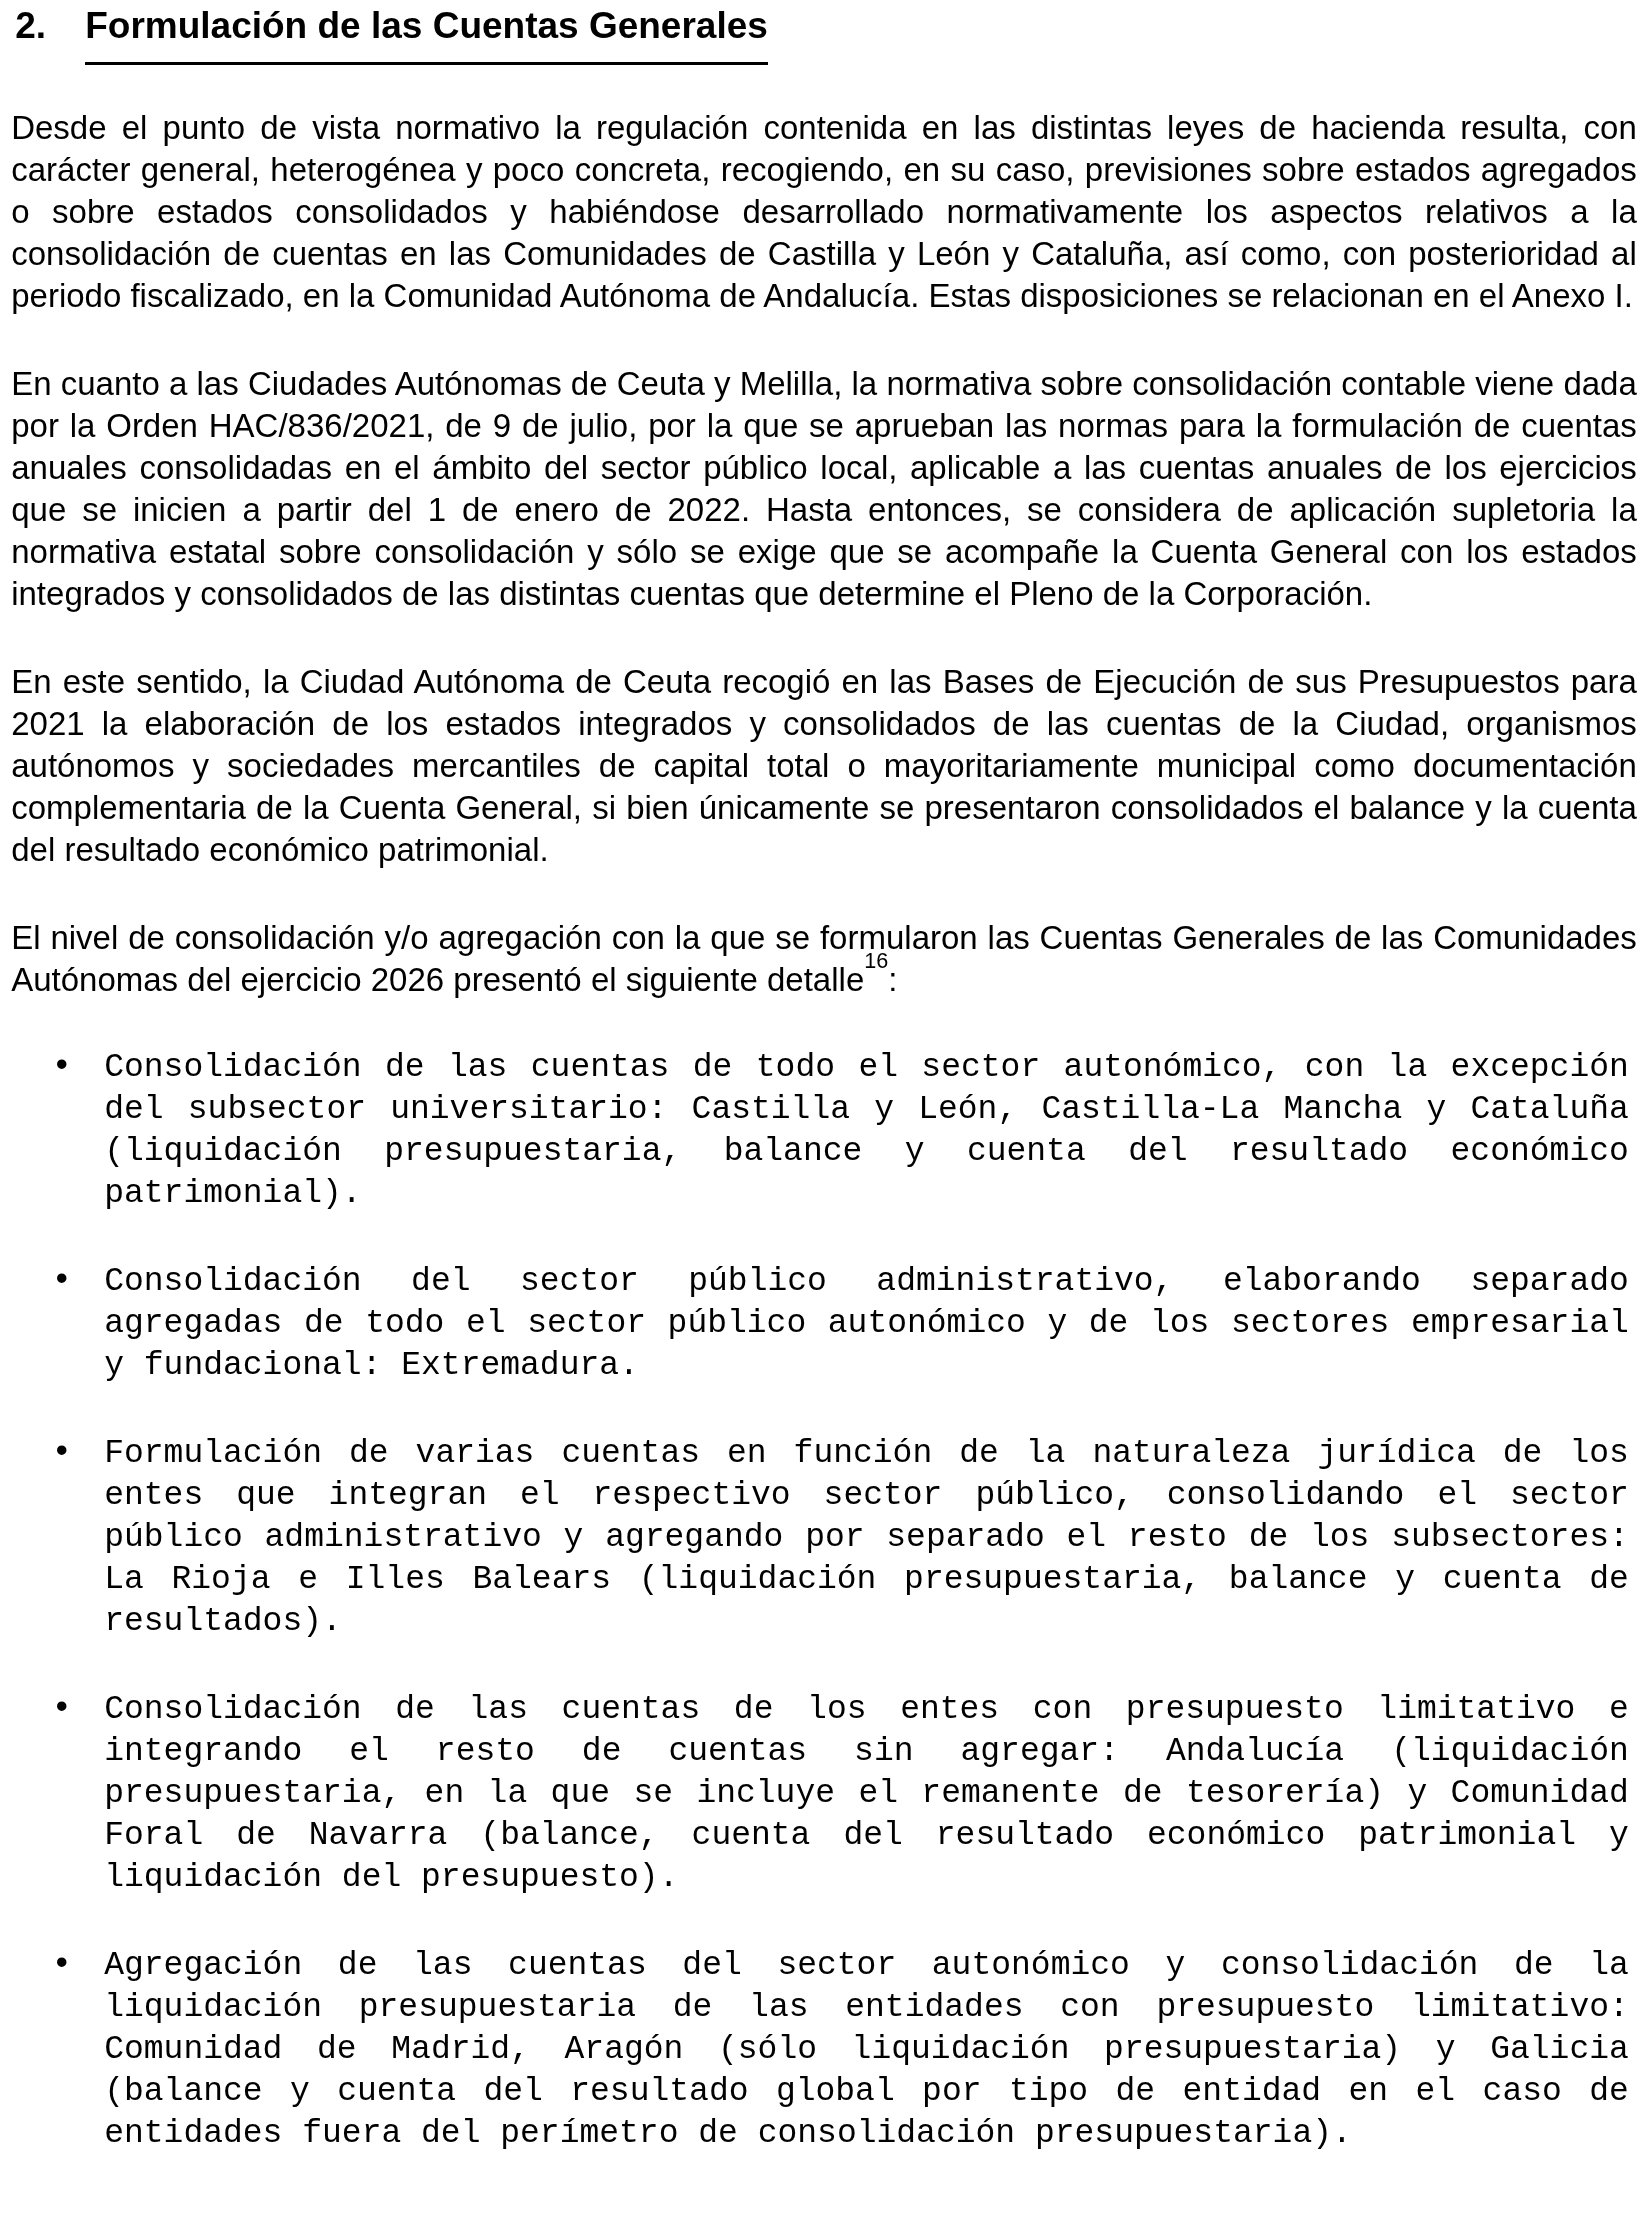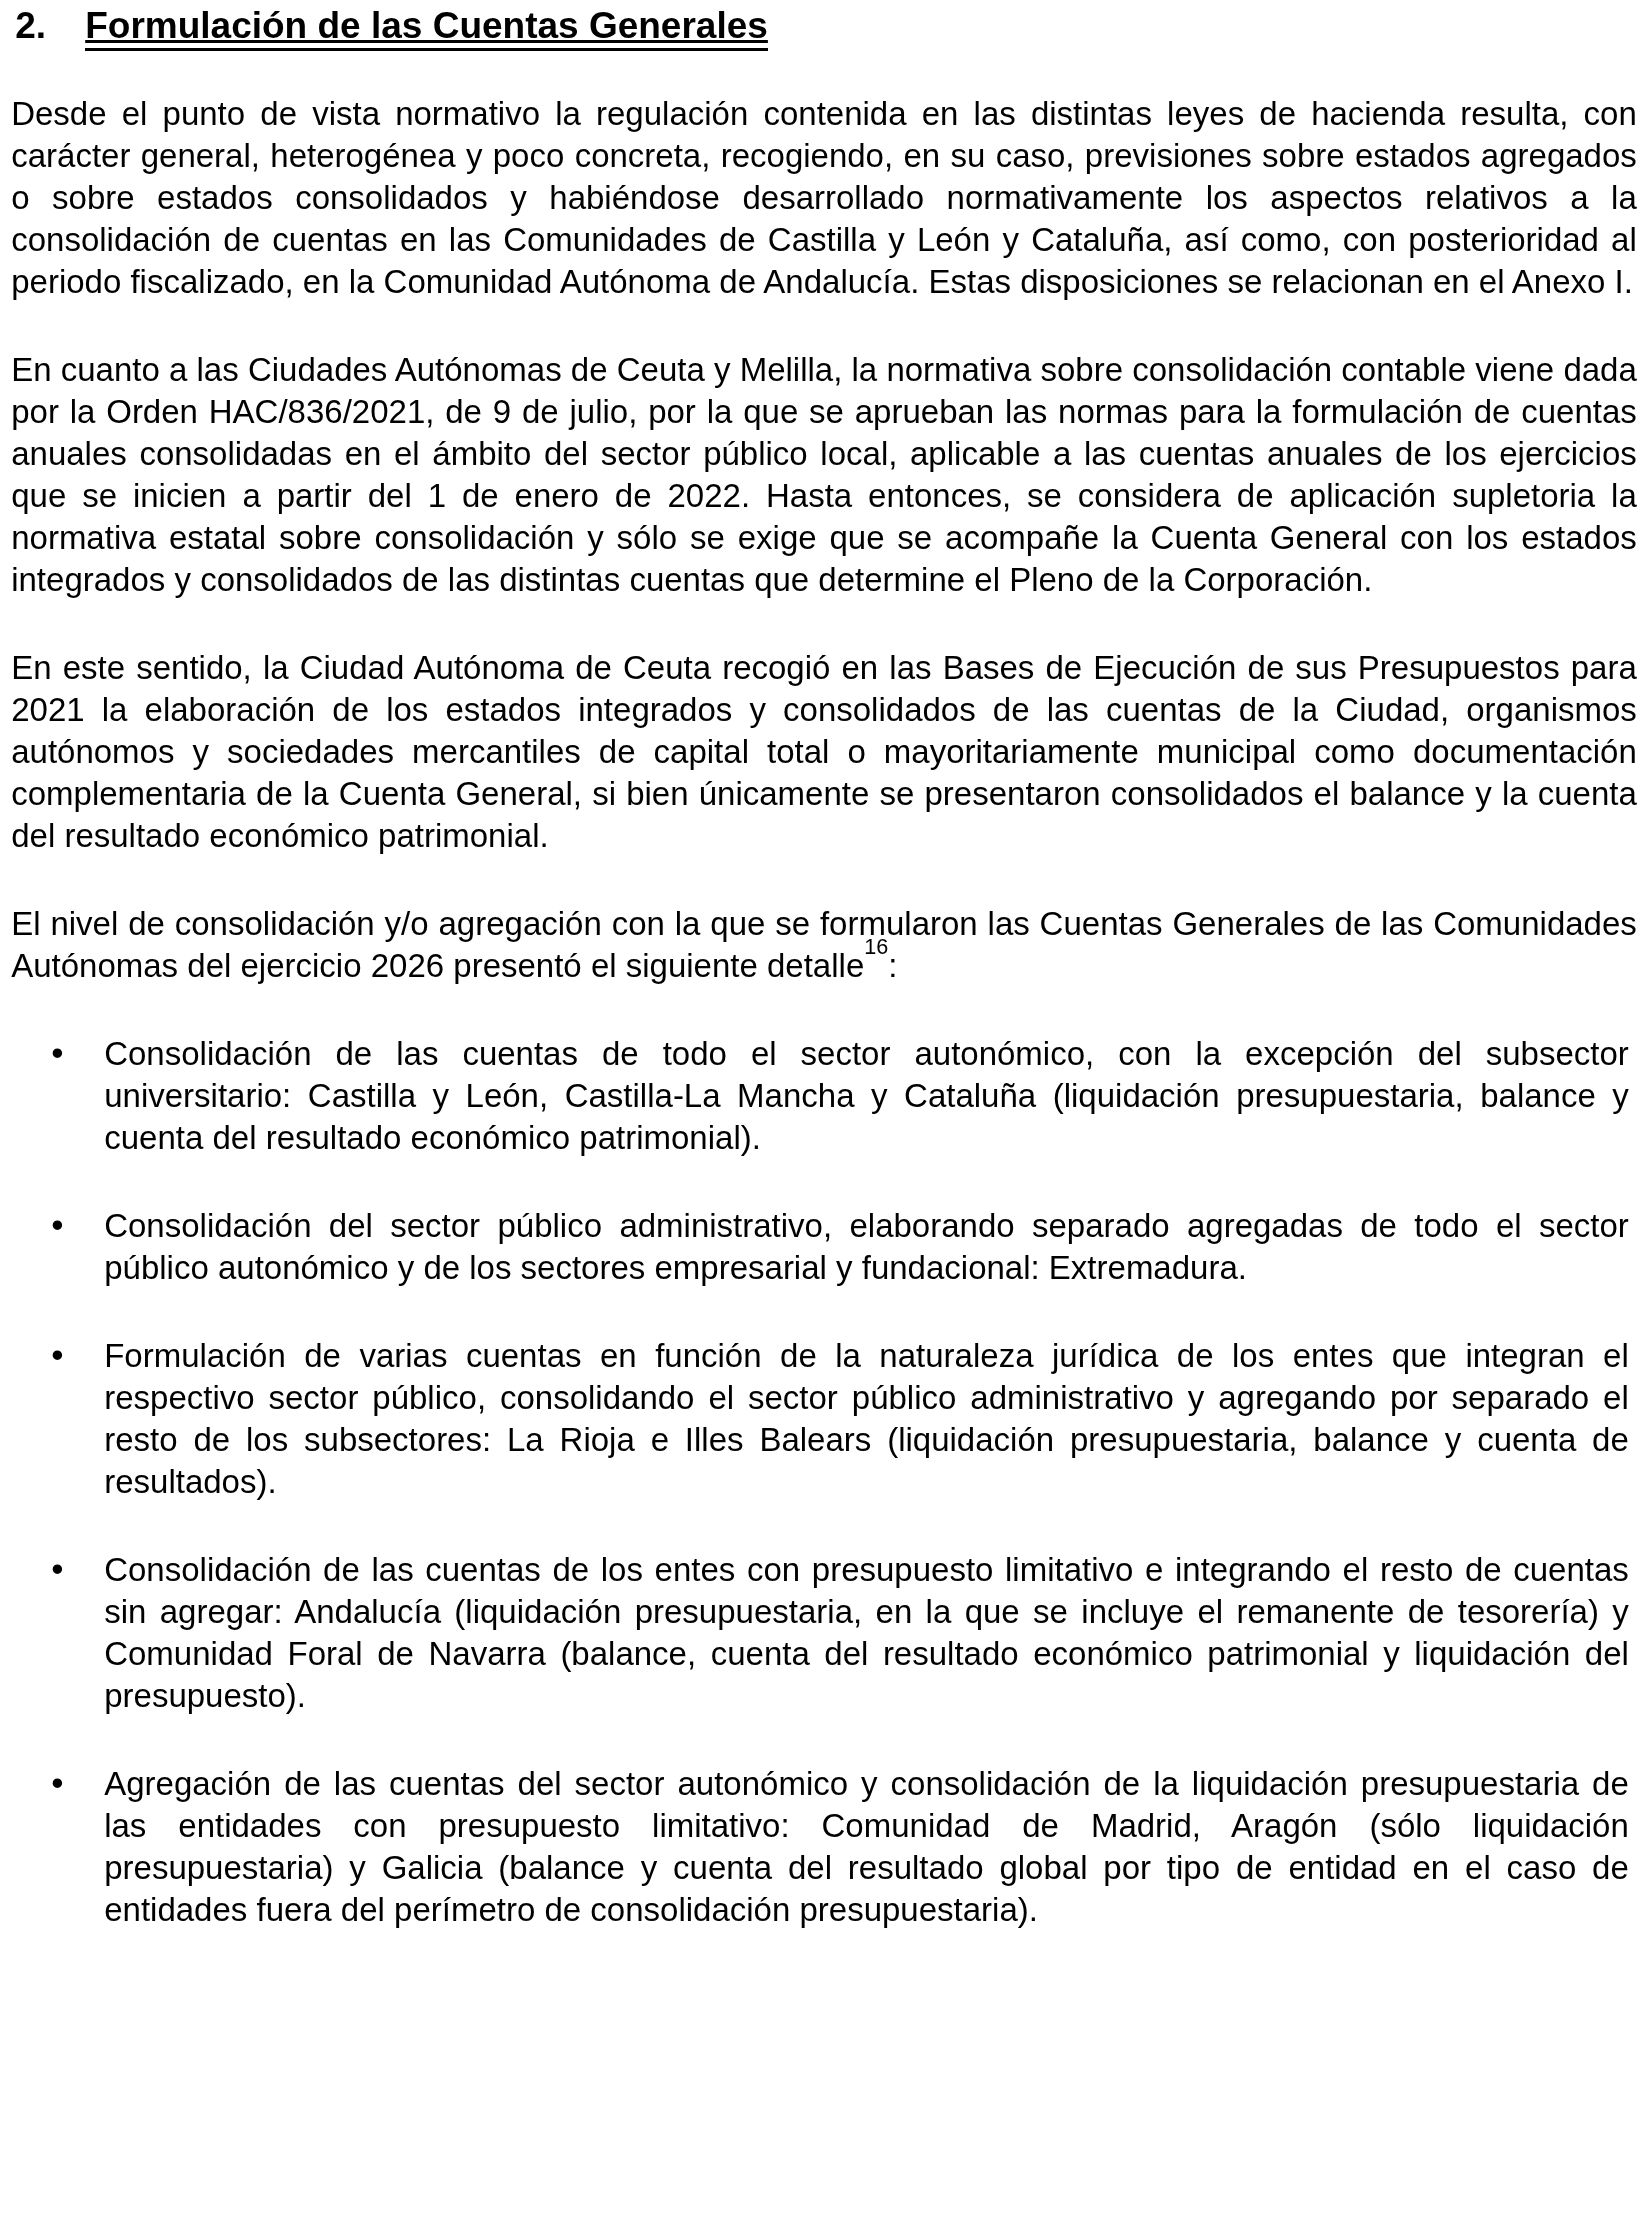--- a/index.html
+++ b/index.html
@@ -28,22 +28,21 @@
   }
   .h-num {
     flex: 0 0 auto;
     width: 74px;
     padding-left: 4px;
     box-sizing: border-box;
   }
   .h-title {
     display: inline-block;
     border-bottom: 3.2px solid #000000;
-    padding-bottom: 2px;
-    text-decoration: underline;
+    padding-bottom: 16px;
   }
   
   .body-p {
     margin: 0 0 46px 0;
     font-size: 33px;
     line-height: 42px;
     text-align: justify;
   }
   .sup {
     font-size: 21.6px;
@@ -57,20 +56,21 @@
     margin: 0;
     padding: 0;
   }
   .bullet {
     position: relative;
     padding-left: 93px;
     margin: 0 8px 46px 0;
     font-size: 33px;
     line-height: 42px;
     text-align: justify;
+    font-family: Liberation Mono, monospace;
   }
   .bullet::before {
     content: "\2022";
     position: absolute;
     left: 40px;
     top: -1.6px;
     font-size: 35px;
   }
   
   .footnote-area {

